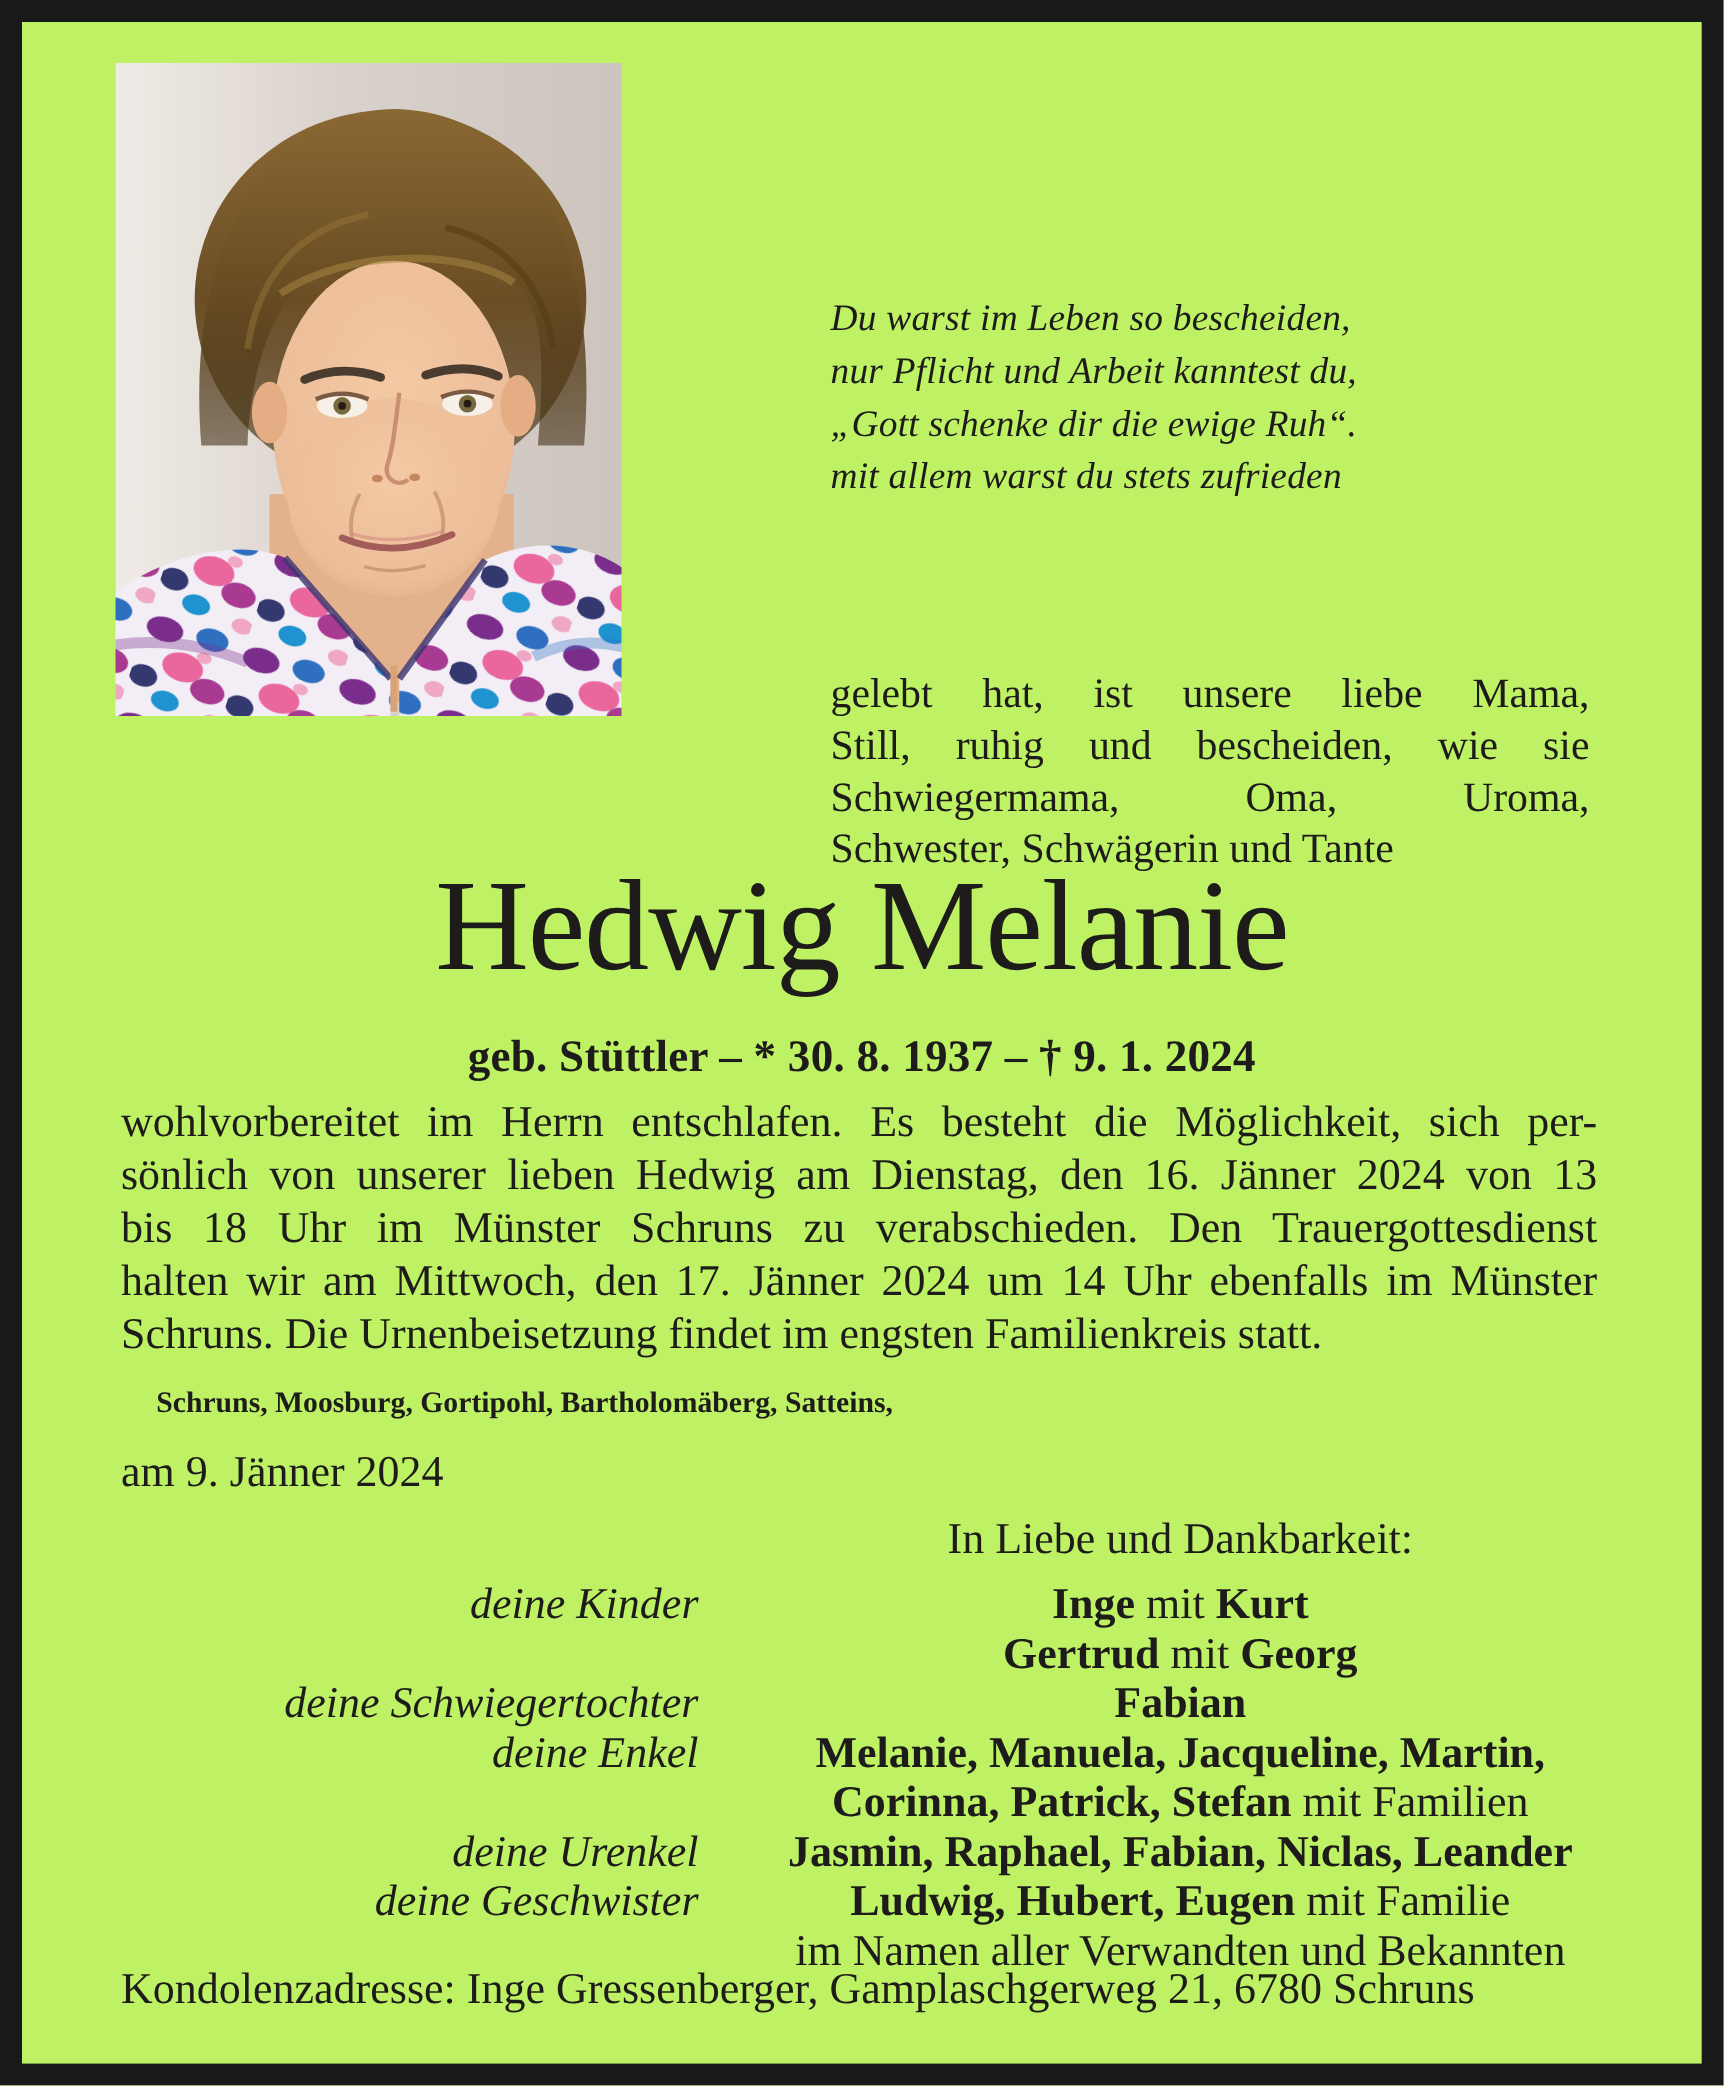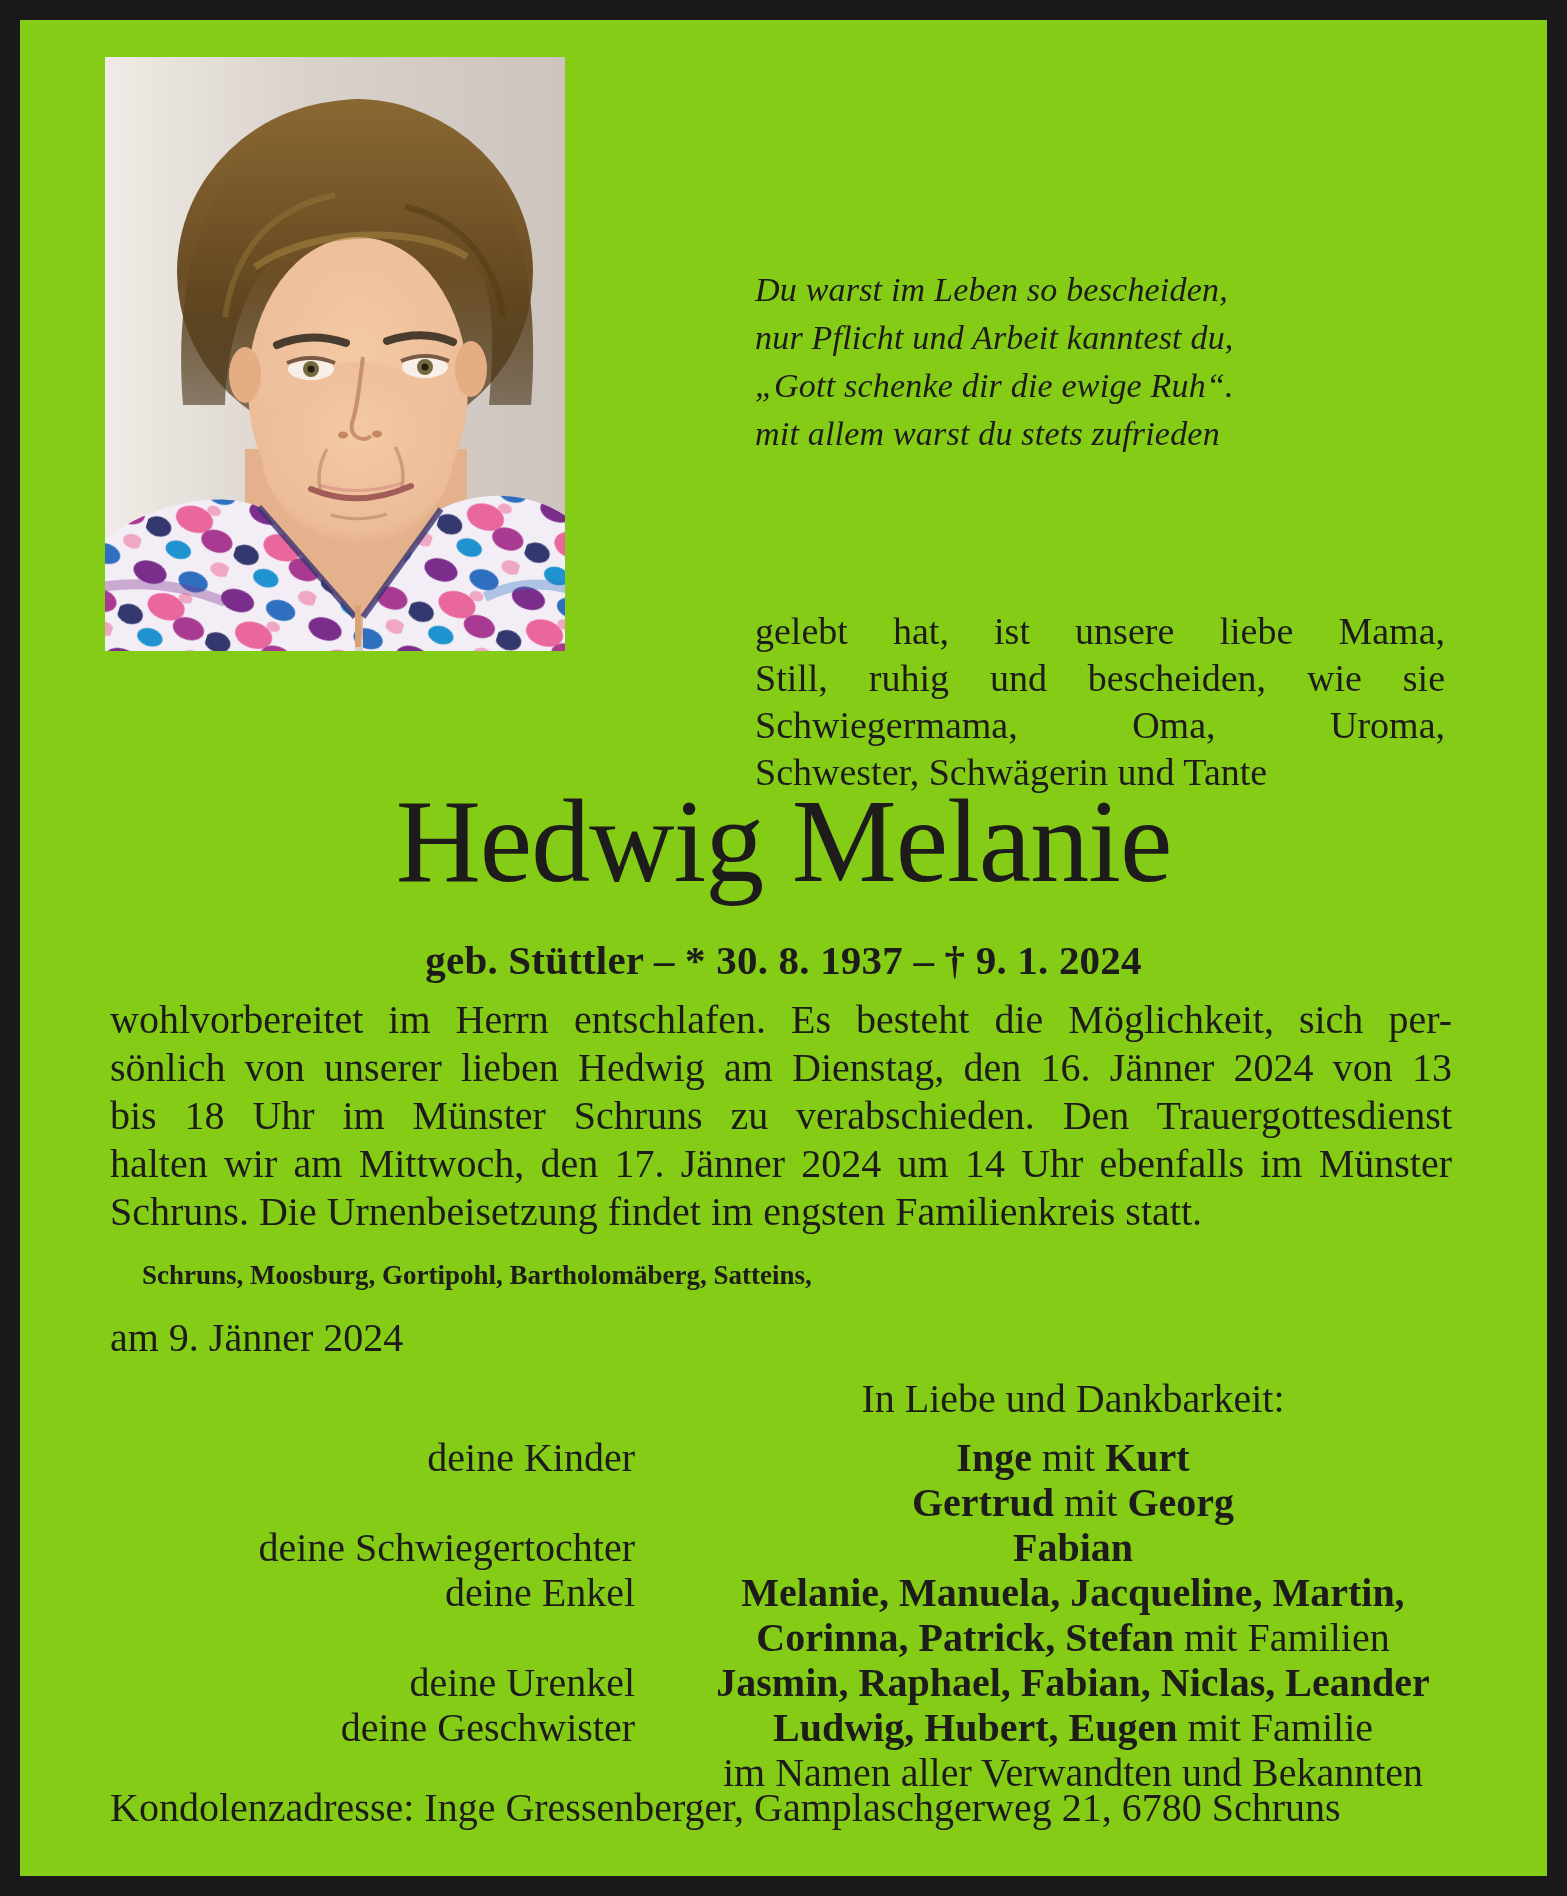--- a/index.html
+++ b/index.html
@@ -1,19 +1,19 @@
 <!DOCTYPE html>
 <html lang="de"><head>
 <meta charset="utf-8">
 <style>
   html,body{margin:0;padding:0;background:#e8e8e8;}
   .page{
     position:relative;
     width:1567px;height:1896px;
-    background:#84cc16;
+    background:#bef264;
     border:20px solid #191919;
     box-sizing:border-box;
     font-family:"Liberation Serif","DejaVu Serif",serif;
     color:#1d1c1a;
     overflow:hidden;
   }
   .abs{position:absolute;}
   
   .photo{left:85px;top:37px;width:460px;height:594px;}
   .photo svg{display:block;width:100%;height:100%;}
@@ -28,21 +28,21 @@
   .dates{left:0;top:916px;width:1527px;text-align:center;font-weight:bold;font-size:41px;letter-spacing:.2px;}
   
   .announce{left:90px;top:976px;width:1342px;font-size:40px;line-height:48px;}
   .places{left:90px;top:1240px;font-weight:bold;font-size:27px;margin-left:32px;}
   .dateline{left:90px;top:1294px;font-size:40px;}
   
   .closing{left:90px;top:1356px;width:1390px;font-size:40px;line-height:45px;
     display:grid;grid-template-columns:525px 1fr;column-gap:11px;}
   .closing .head{font-size:40px;}
   .closing .spacer{height:14px;grid-column:1 / 3;}
-  .c-label{text-align:right;white-space:nowrap;}
+  .c-label{text-align:right;white-space:nowrap;font-style:italic;}
   .c-value{text-align:center;white-space:nowrap;}
   .c-value b{font-weight:bold;}
   .condolence{left:90px;top:1764px;width:1400px;font-size:40px;}
 </style>
 </head>
 <body>
 
 <div class="page">
 
   <div class="abs photo">

